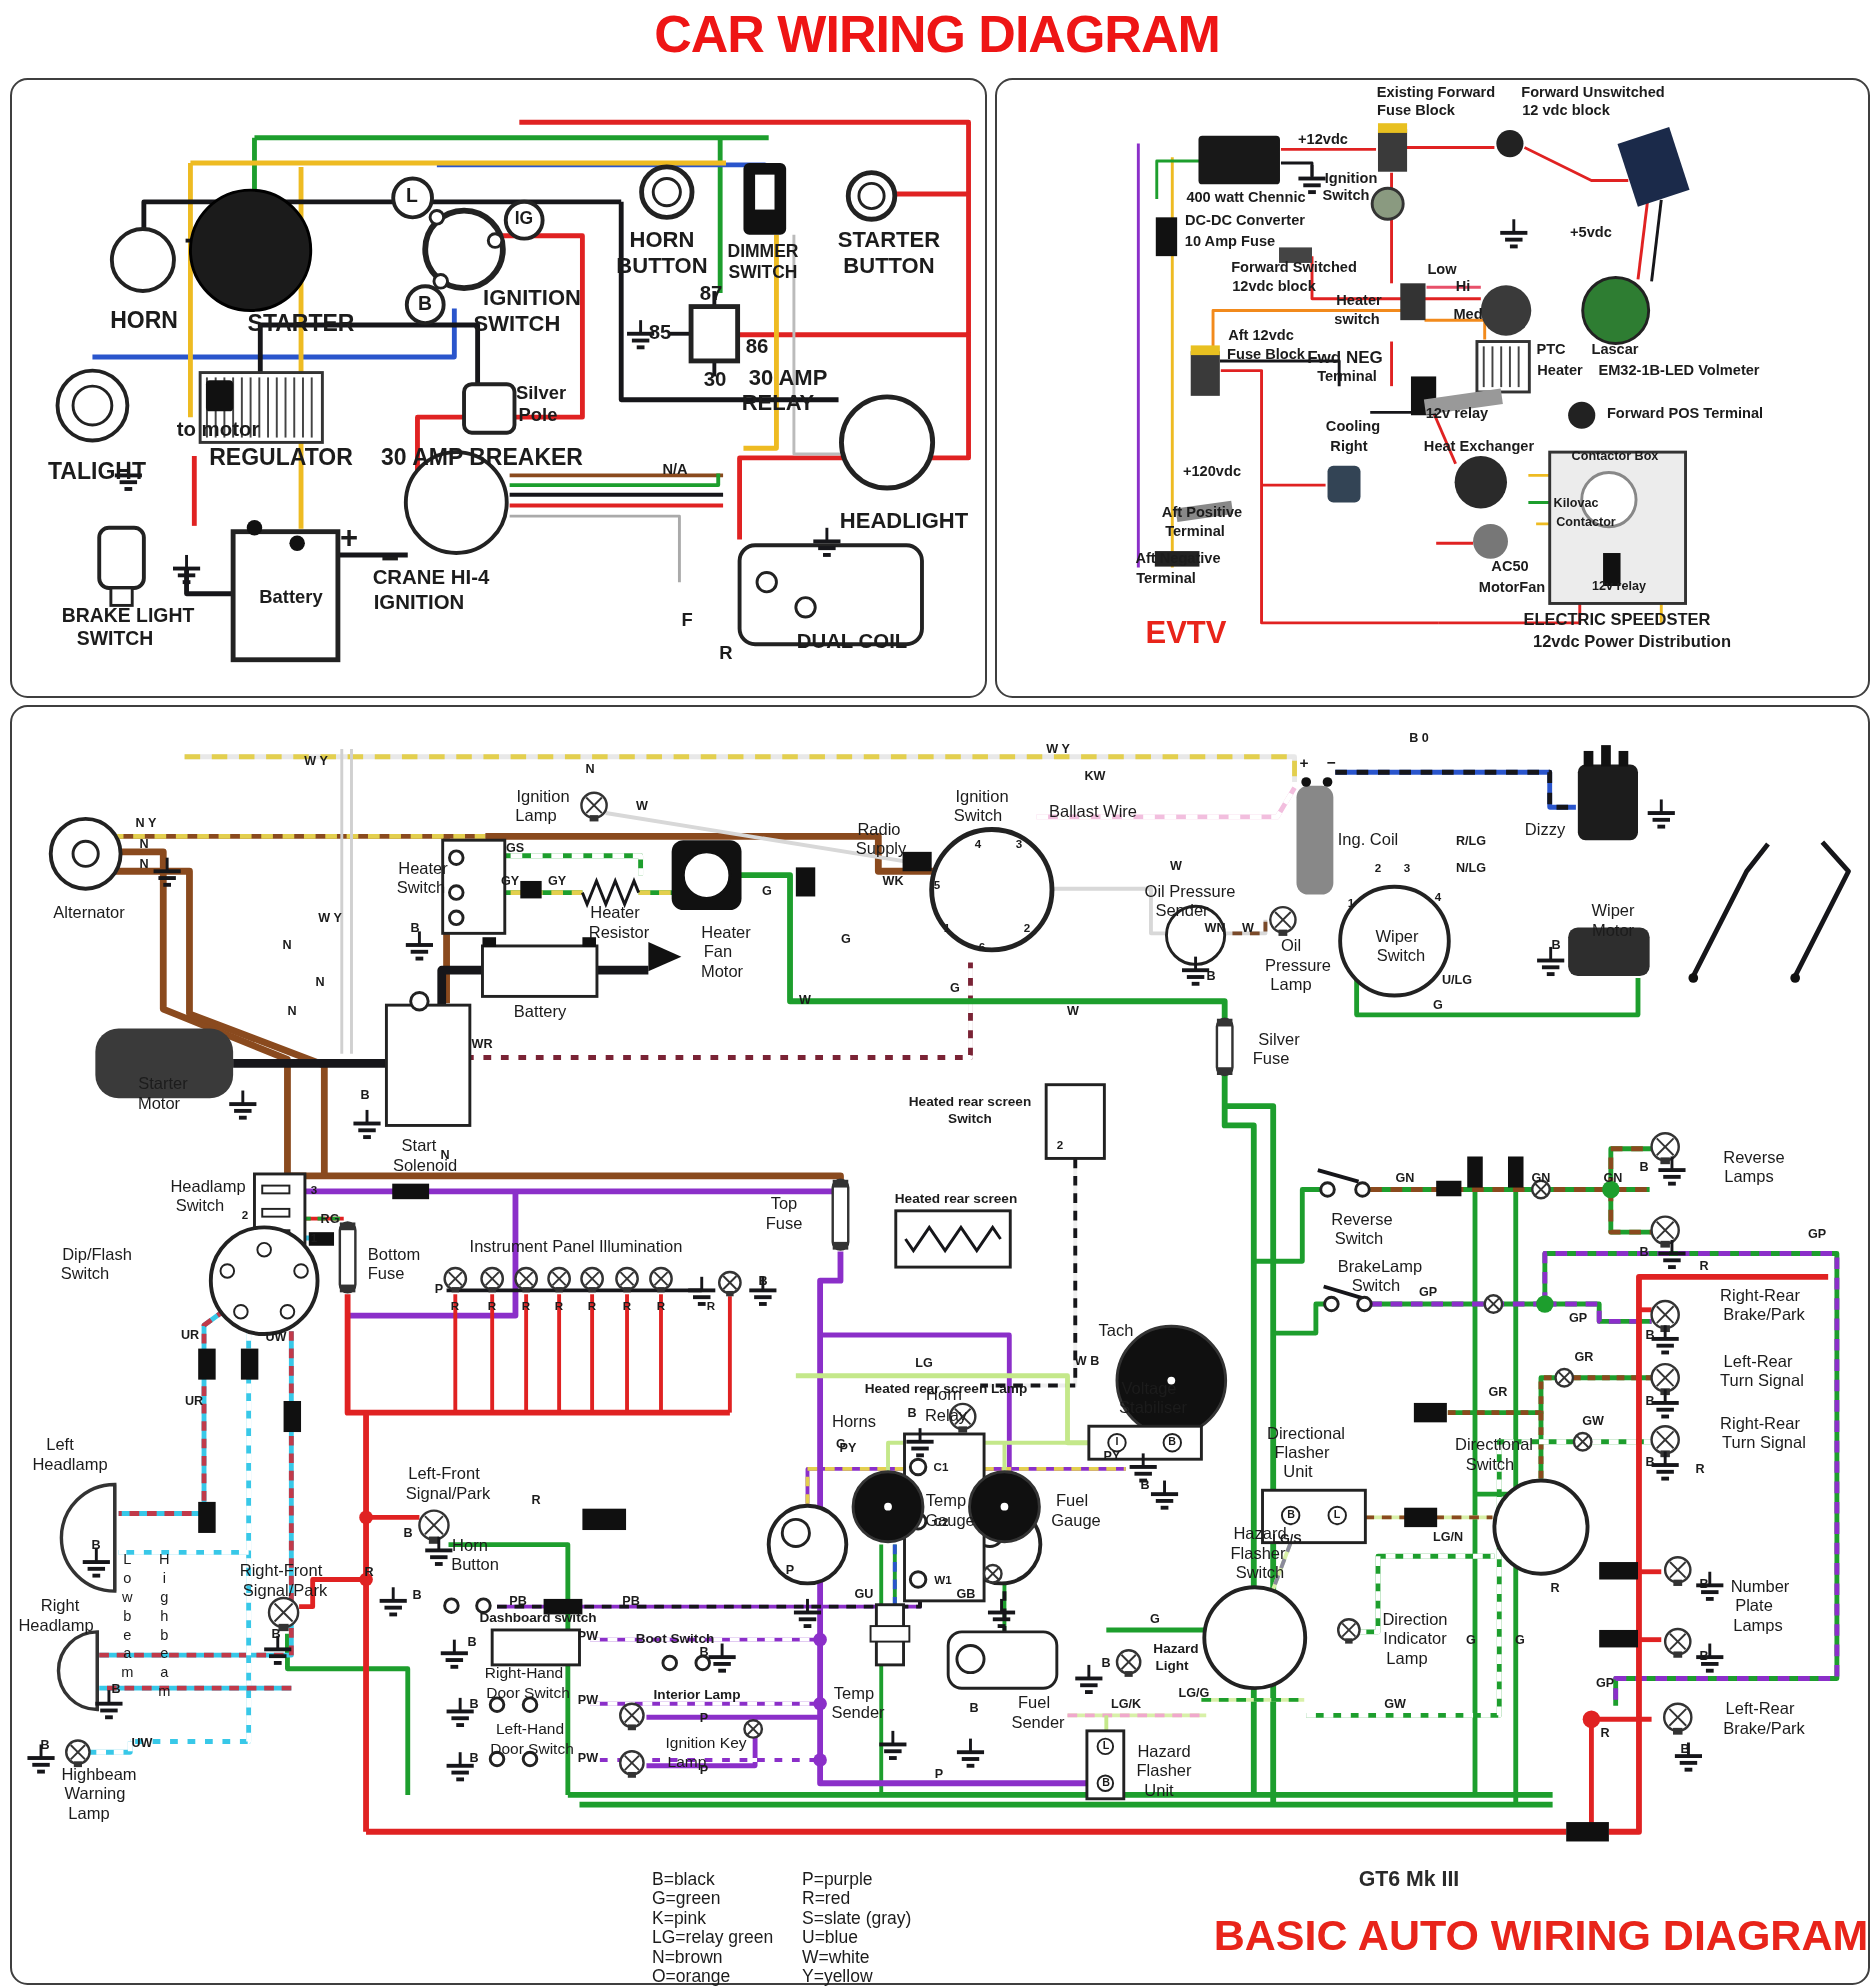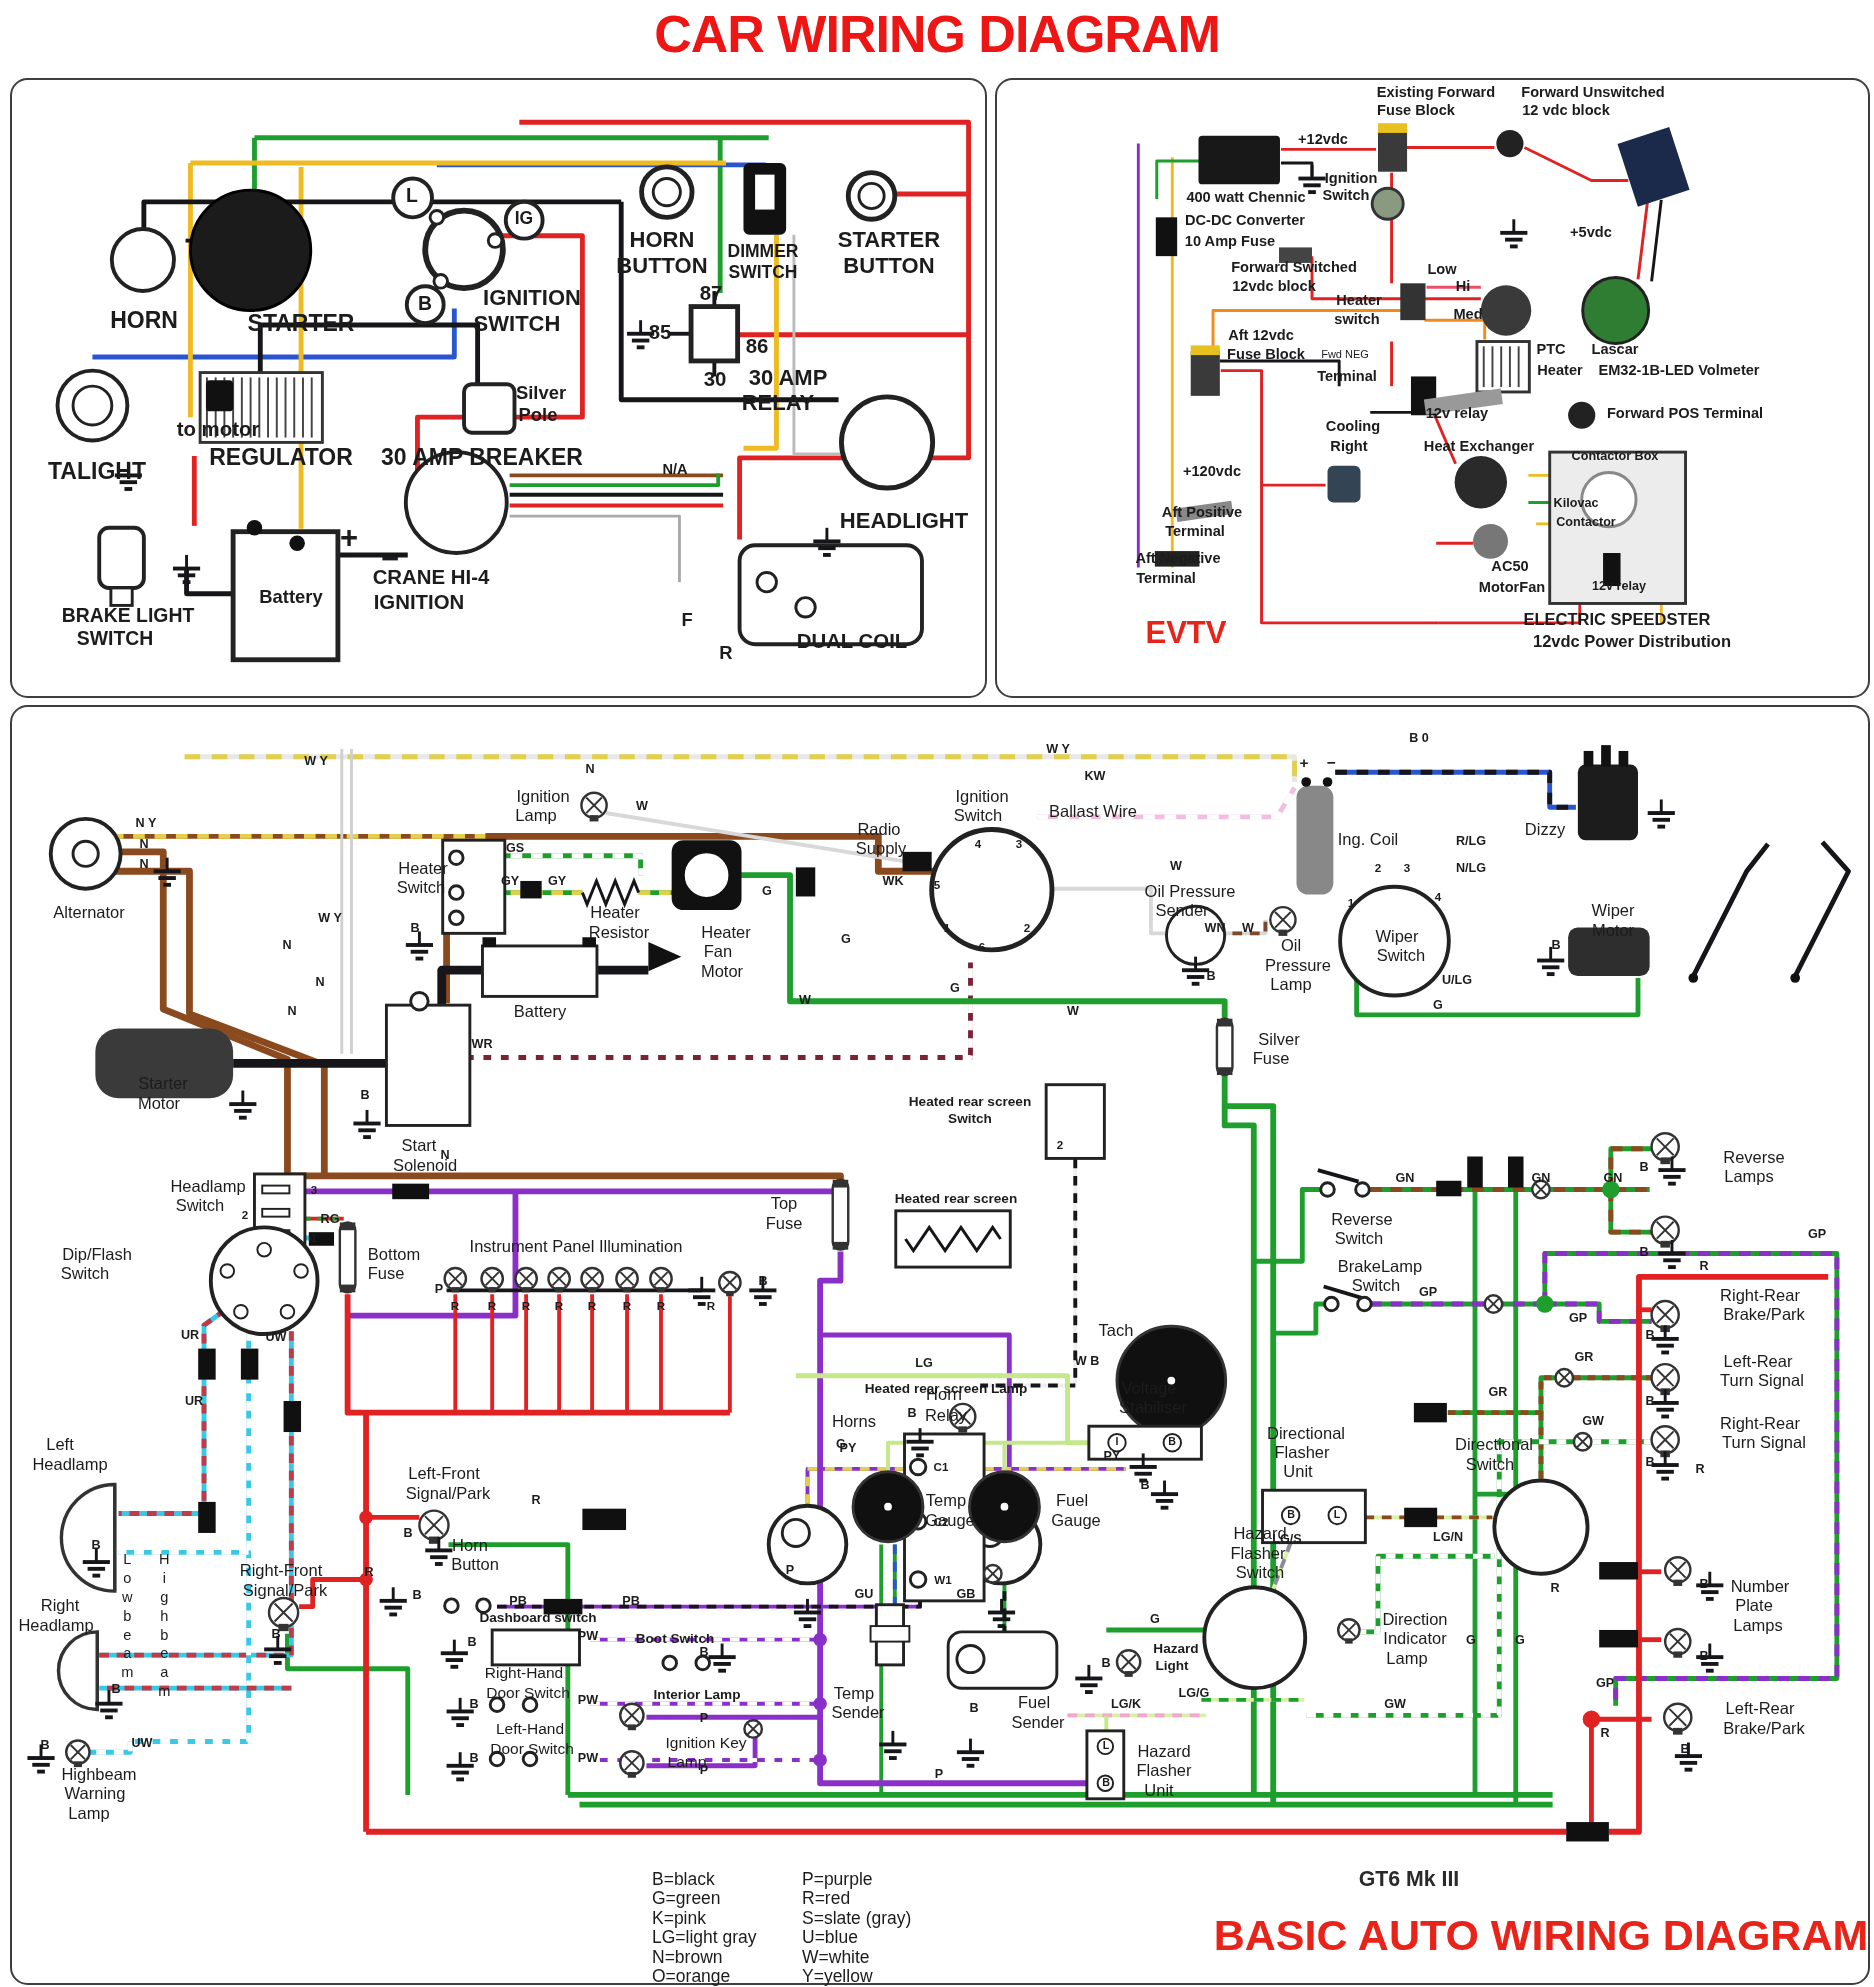--- a/index.html
+++ b/index.html
@@ -769,21 +769,21 @@
       <div class="lbl" style="left: 1591px; top: 225px; font-size: 14.6px; font-weight: bold;">+5vdc</div>
       <div class="lbl" style="left: 1294px; top: 260px; font-size: 14.6px; font-weight: bold;">Forward Switched</div>
       <div class="lbl" style="left: 1274px; top: 279px; font-size: 14.6px; font-weight: bold;">12vdc block</div>
       <div class="lbl" style="left: 1442px; top: 262px; font-size: 14.6px; font-weight: bold; text-align: right;">Low</div>
       <div class="lbl" style="left: 1463px; top: 279px; font-size: 14.6px; font-weight: bold;">Hi</div>
       <div class="lbl" style="left: 1468px; top: 307px; font-size: 14.6px; font-weight: bold;">Med</div>
       <div class="lbl" style="left: 1359px; top: 293px; font-size: 14.6px; font-weight: bold;">Heater</div>
       <div class="lbl" style="left: 1357px; top: 312px; font-size: 14.6px; font-weight: bold;">switch</div>
       <div class="lbl" style="left: 1261px; top: 328px; font-size: 14.6px; font-weight: bold;">Aft 12vdc</div>
       <div class="lbl" style="left: 1266px; top: 347px; font-size: 14.6px; font-weight: bold;">Fuse Block</div>
-      <div class="lbl" style="left: 1345px; top: 349px; font-size: 11px; font-weight: normal;">Fwd NEG</div>
+      <div class="lbl" style="left: 1345px; top: 349px; font-size: 17px; font-weight: bold;">Fwd NEG</div>
       <div class="lbl" style="left: 1347px; top: 369px; font-size: 14.6px; font-weight: bold;">Terminal</div>
       <div class="lbl" style="left: 1551px; top: 342px; font-size: 14.6px; font-weight: bold;">PTC</div>
       <div class="lbl" style="left: 1560px; top: 363px; font-size: 14.6px; font-weight: bold;">Heater</div>
       <div class="lbl" style="left: 1615px; top: 342px; font-size: 14.6px; font-weight: bold;">Lascar</div>
       <div class="lbl" style="left: 1679px; top: 363px; font-size: 14.6px; font-weight: bold;">EM32-1B-LED Volmeter</div>
       <div class="lbl" style="left: 1457px; top: 406px; font-size: 14.6px; font-weight: bold;">12v relay</div>
       <div class="lbl" style="left: 1685px; top: 406px; font-size: 14.6px; font-weight: bold;">Forward POS Terminal</div>
       <div class="lbl" style="left: 1353px; top: 419px; font-size: 14.6px; font-weight: bold;">Cooling</div>
       <div class="lbl" style="left: 1349px; top: 439px; font-size: 14.6px; font-weight: bold;">Right</div>
       <div class="lbl" style="left: 1479px; top: 439px; font-size: 14.6px; font-weight: bold;">Heat Exchanger</div>
@@ -1054,21 +1054,21 @@
       <div class="lbl" style="left: 1164px; top: 1743px; font-size: 16.5px;">Hazard</div>
       <div class="lbl" style="left: 1164px; top: 1762px; font-size: 16.5px;">Flasher</div>
       <div class="lbl" style="left: 1159px; top: 1782px; font-size: 16.5px;">Unit</div>
       <div class="lbl" style="left: 1106px; top: 1740px; font-size: 10.7px; font-weight: bold;">L</div>
       <div class="lbl" style="left: 1106px; top: 1777px; font-size: 10.7px; font-weight: bold;">B</div>
       <div class="lbl" style="left: 939px; top: 1768px; font-size: 12.6px; font-weight: bold;">P</div>
       <div class="lbl" style="left: 1409px; top: 1869px; font-size: 21.3px; font-weight: bold; color: rgb(42, 42, 42);">GT6 Mk III</div>
       <div class="lbl left" style="left: 652px; top: 1871px; font-size: 17.5px;">B=black</div>
       <div class="lbl left" style="left: 652px; top: 1890px; font-size: 17.5px;">G=green</div>
       <div class="lbl left" style="left: 652px; top: 1910px; font-size: 17.5px;">K=pink</div>
-      <div class="lbl left" style="left: 652px; top: 1929px; font-size: 17.5px;">LG=light gray</div>
+      <div class="lbl left" style="left: 652px; top: 1929px; font-size: 17.5px;">LG=relay green</div>
       <div class="lbl left" style="left: 652px; top: 1949px; font-size: 17.5px;">N=brown</div>
       <div class="lbl left" style="left: 652px; top: 1968px; font-size: 17.5px;">O=orange</div>
       <div class="lbl left" style="left: 802px; top: 1871px; font-size: 17.5px;">P=purple</div>
       <div class="lbl left" style="left: 802px; top: 1890px; font-size: 17.5px;">R=red</div>
       <div class="lbl left" style="left: 802px; top: 1910px; font-size: 17.5px;">S=slate (gray)</div>
       <div class="lbl left" style="left: 802px; top: 1929px; font-size: 17.5px;">U=blue</div>
       <div class="lbl left" style="left: 802px; top: 1949px; font-size: 17.5px;">W=white</div>
       <div class="lbl left" style="left: 802px; top: 1968px; font-size: 17.5px;">Y=yellow</div>
       <div class="lbl" style="left: 1541px; top: 1914px; font-size: 43px; font-weight: bold; color: rgb(232, 36, 26);">BASIC AUTO WIRING DIAGRAM</div>
     </div>

